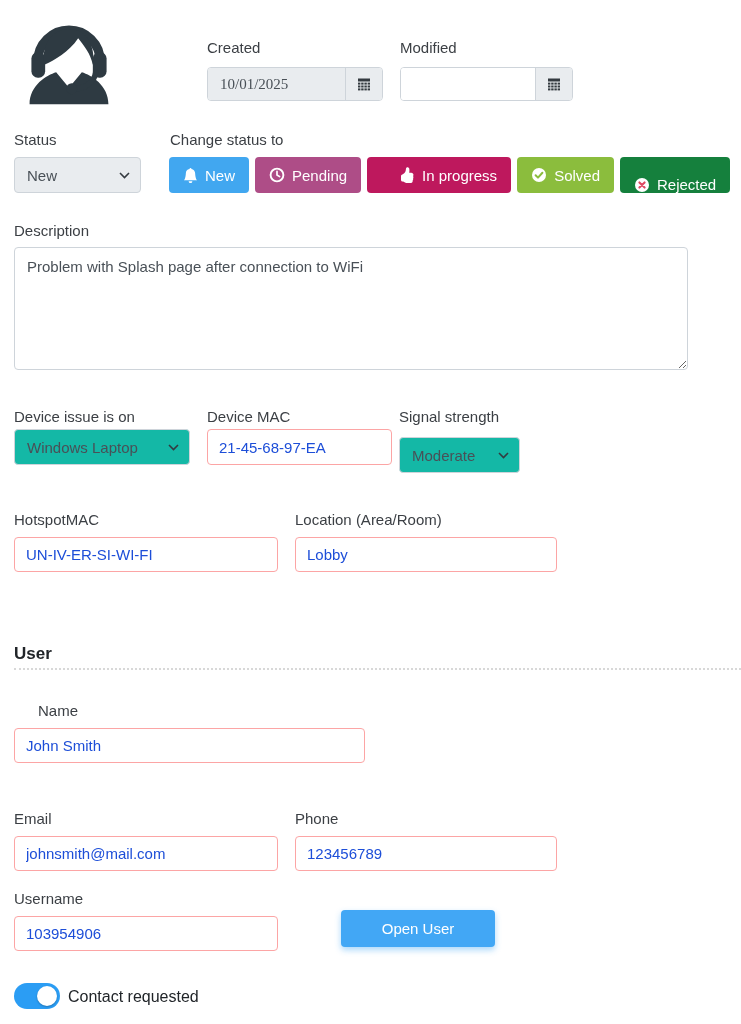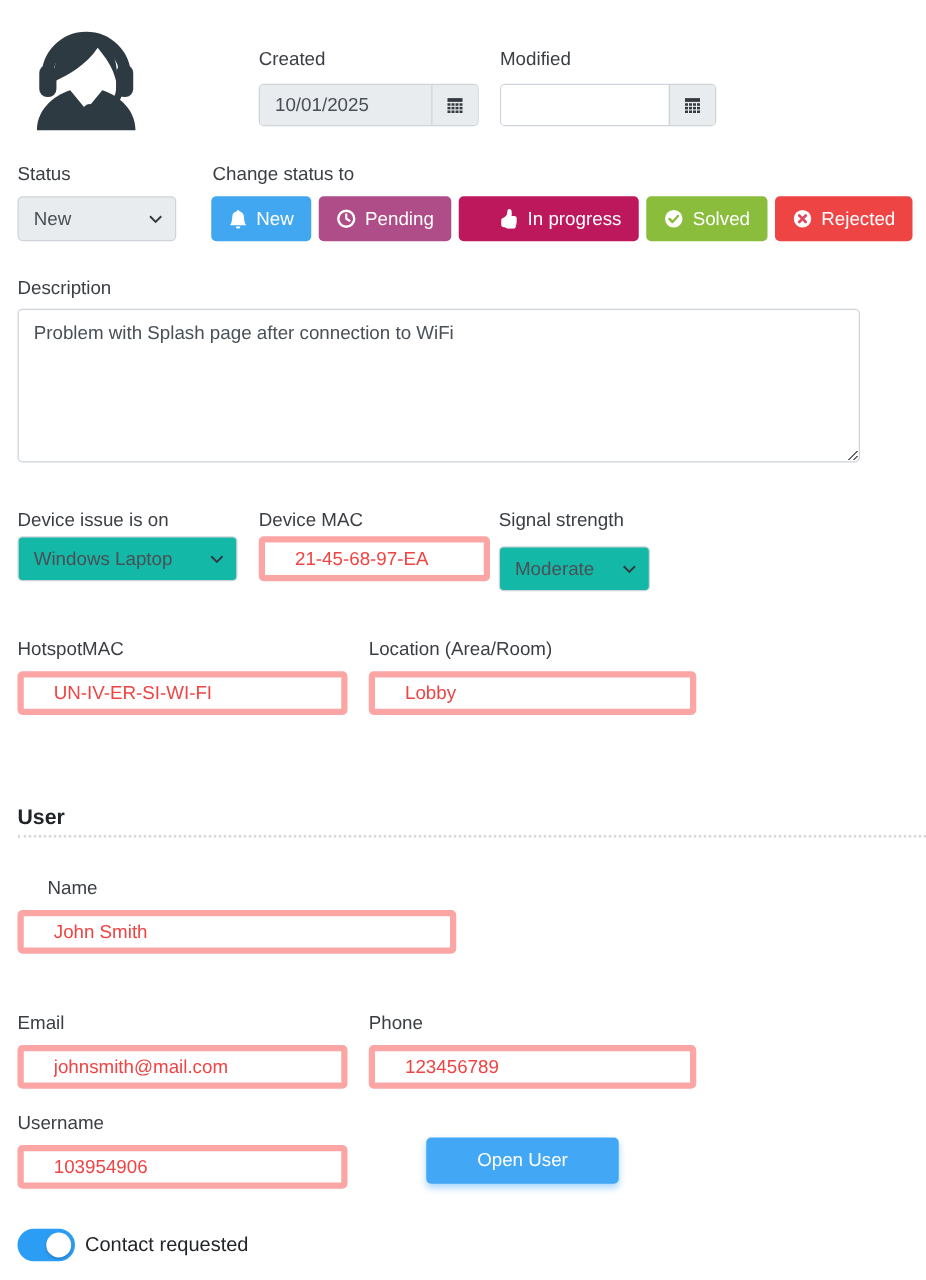--- a/index.html
+++ b/index.html
@@ -21,21 +21,21 @@
 
   
   .select { display:flex; align-items:center; justify-content:space-between; border:1px solid #ced4da; border-radius:4px; font-size:15px; color:#495057; padding:0 10px 0 12px; background:#14b8a6; cursor:pointer; }
   .select.gray { background:#e9ecef; }
 
   
   .btn-row { display:flex; gap:6px; }
   .status-btn { display:flex; align-items:center; gap:7px; height:36px; padding:0 14px; border:none; border-radius:4px; color:#fff; font-family:inherit; font-size:15px; cursor:pointer; }
 
   
-  .tinput { height:35px; border:5px solid #fca5a5; border-radius:4px; font-family:inherit; font-size:15px; color:#ef4444; padding:0 24px; outline:none; background:#fff; }
+  .tinput { height:35px; border:1px solid #fca5a5; border-radius:4px; font-family:inherit; font-size:15px; color:#1d4ed8; padding:0 11px; outline:none; background:#fff; }
 
   textarea.desc { border:1px solid #ced4da; border-radius:4px; font-family:inherit; font-size:15px; color:#495057; padding:10px 12px; resize:both; outline:none; }
 
   .h-user { font-size:17px; font-weight:bold; color:#212529; }
   .divider { border-top:2px dotted #d8d8d8; height:0; }
 
   .primary-btn { border:none; border-radius:4px; background:#42a7f5; color:#fff; font-family:inherit; font-size:15px; cursor:pointer; box-shadow:0 3px 6px rgba(66,167,245,.45);margin-left:45px; }
 
   
   .toggle { width:46px; height:26px; border-radius:13px; background:#c7ccd1; position:relative; cursor:pointer; transition:background .2s; }
@@ -57,21 +57,21 @@
         <rect x="86" y="48" width="15" height="28" rx="7"></rect>
         <path d="M33,62 C29,34 47,23 60,23 C77,23 87,37 87,58 L86,62 C83,49 77,42 70,33 C60,48 44,57 33,62 Z"></path>
         <path d="M17,105 C17,84 36,73 46,70 L60,87 L74,70 C84,73 103,84 103,105 Z"></path>
         <path d="M89,70 C88,82 75,89 64,88" fill="none" stroke="#2e3a42" stroke-width="6" stroke-linecap="round"></path>
         <circle cx="63" cy="88" r="6"></circle>
       </g>
     </svg>
   </div>
 
   <div class="abs label" style="left:207px; top:40px;">Created</div>
-  <div class="abs date-group" style="left:207px; top:67px; width:176px;">
+  <div class="abs date-group" style="left:207px; top:67px; width:176px;font-family:Liberation Serif, serif;">
     <input class="date-input disabled" readonly="" value="10/01/2025" style="">
     <div class="date-addon">
       <svg width="16" height="16" viewBox="0 0 16 16">
         <g fill="#343a40">
           <rect x="2" y="2.5" width="12" height="3"></rect>
           <rect x="2" y="6.6" width="2.4" height="2"></rect>
             <rect x="5.2" y="6.6" width="2.4" height="2"></rect>
             <rect x="8.4" y="6.6" width="2.4" height="2"></rect>
             <rect x="11.6" y="6.6" width="2.4" height="2"></rect>
           <rect x="2" y="9.5" width="2.4" height="2"></rect>
@@ -140,21 +140,21 @@
         </svg>
       <span>In progress</span>
     </button>
     <button class="status-btn" style="background: rgb(139, 189, 61);">
       <svg width="16" height="16" viewBox="0 0 16 16">
           <circle cx="8" cy="8" r="7" fill="#fff"></circle>
           <path d="M4.6 8.2 L7 10.6 L11.4 5.8" fill="none" stroke="#8bbd3d" stroke-width="2" stroke-linecap="round" stroke-linejoin="round"></path>
         </svg>
       <span>Solved</span>
     </button>
-    <button class="status-btn" style="background: #ef4444;">
+    <button class="status-btn" style="background: #15803d; align-items: flex-end;">
       <svg width="16" height="16" viewBox="0 0 16 16">
           <circle cx="8" cy="8" r="7" fill="#fff"></circle>
           <path d="M5.4 5.4 L10.6 10.6 M10.6 5.4 L5.4 10.6" fill="none" stroke="#df4a62" stroke-width="2.1" stroke-linecap="round"></path>
         </svg>
       <span>Rejected</span>
     </button>
   </div>
 
   <div class="abs label" style="left:14px; top:223px;">Description</div>
   <textarea class="abs desc" style="left: 14px; top: 247px; width: 674px; height: 123px;">Problem with Splash page after connection to WiFi</textarea>

